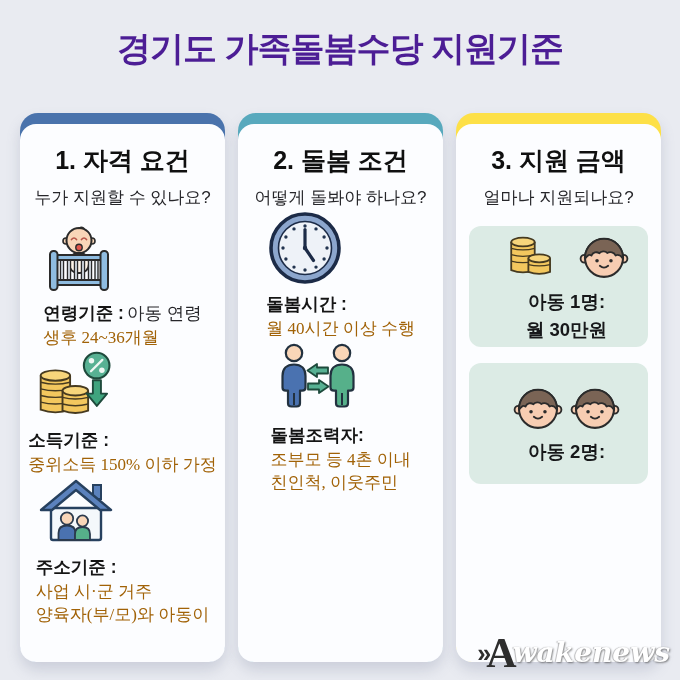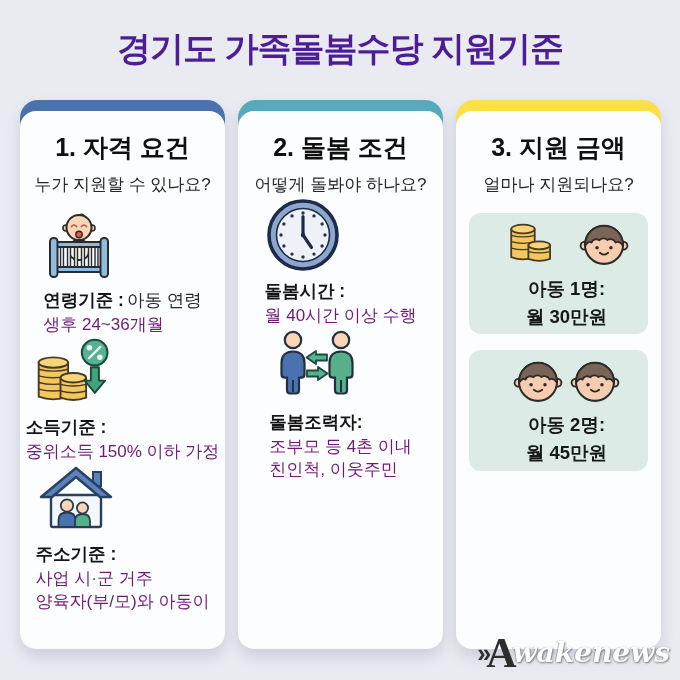--- a/index.html
+++ b/index.html
@@ -8,21 +8,21 @@
     font-family: "Liberation Sans", sans-serif;
     background: #e9ebf1;
     position: relative;
     overflow: hidden;
   }
   .header { text-align: center; padding-top: 26px; }
   .page-title {
     font-size: 34px; font-weight: 800; color: #4c1d95; letter-spacing: -1px;
   }
   .cards {
-    position: absolute; top: 100px; left: 20px; right: 19px; height: 549px;
+    position: absolute; top: 113px; left: 20px; right: 19px; height: 549px;
     display: flex; gap: 13px;
   }
   .card {
     flex: 1; border-radius: 18px; position: relative;
     box-shadow: 0 8px 14px rgba(100,110,140,.22);
   }
   .card.c1 { background: #4a73ac; }
   .card.c2 { background: #58a9bd; }
   .card.c3 { background: #fde047; }
   .card-body {
@@ -30,21 +30,21 @@
     background: #fcfdff; border-radius: 16px;
     display: flex; flex-direction: column; align-items: center;
     padding-top: 20px; overflow: hidden;
   }
   .card-title { font-size: 25px; font-weight: 800; color: #101010; margin-bottom: 9px; }
   .card-question { font-size: 17px; color: #26262a; }
   .item { display: flex; flex-direction: column; align-items: flex-start; text-align: center; }
   .item-heading { font-size: 17.5px; color: #151515; margin-top: 6px; line-height: 1.35; }
   .item-heading .hb { font-weight: 800; }
   .item-heading .hn { font-weight: 400; color: #26262a; margin-left: 3px; }
-  .item-line { font-size: 17px; font-weight: 400; color: #701a75; line-height: 1.38; }
+  .item-line { font-size: 17px; font-weight: 400; color: #a16207; line-height: 1.38; font-family: Liberation Serif, serif; }
   
   .c1 .item:nth-of-type(1) { margin-top: 20px; }
   .c1 .item:nth-of-type(2) { margin-top: 18px; }
   .c1 .item:nth-of-type(3) { margin-top: 15px; }
   .c2 .item:nth-of-type(1) { margin-top: 48px; }
   .c2 .item:nth-of-type(2) { margin-top: 48px; }
   .amount-boxes {
     margin-top: 17px; width: 100%; padding: 0 13px;
     display: flex; flex-direction: column; gap: 16px;
   }
@@ -275,21 +275,20 @@
         <div class="amount-box">
           <div class="icon-row faces">
             <svg class="icon" width="52" height="52">
                 <use href="#sym-child-face"></use>
               </svg>
             <svg class="icon" width="52" height="52">
                 <use href="#sym-child-face"></use>
               </svg>
           </div>
           <div class="box-label">아동 2명:</div>
-          <div class="box-amount">월 45만원</div>
         </div>
 
       </div>
     </div>
   </div>
 </div>
 
 <div class="watermark">
   <span class="wm-chevrons">»</span>
   <span class="wm-initial">A</span>

